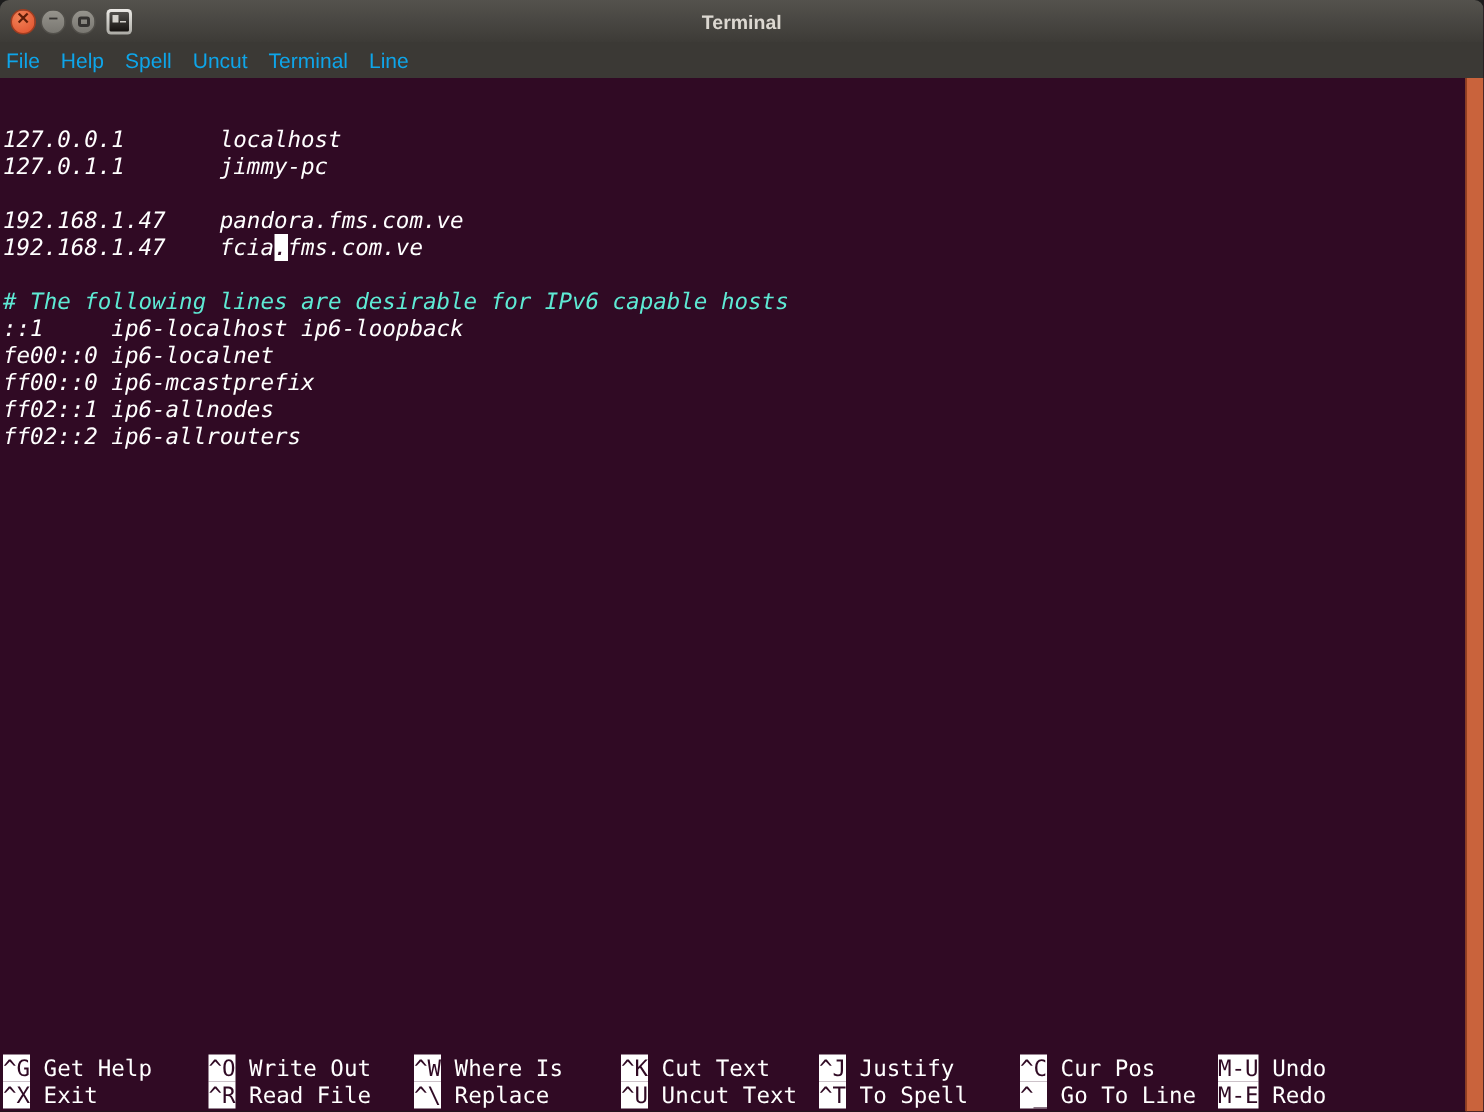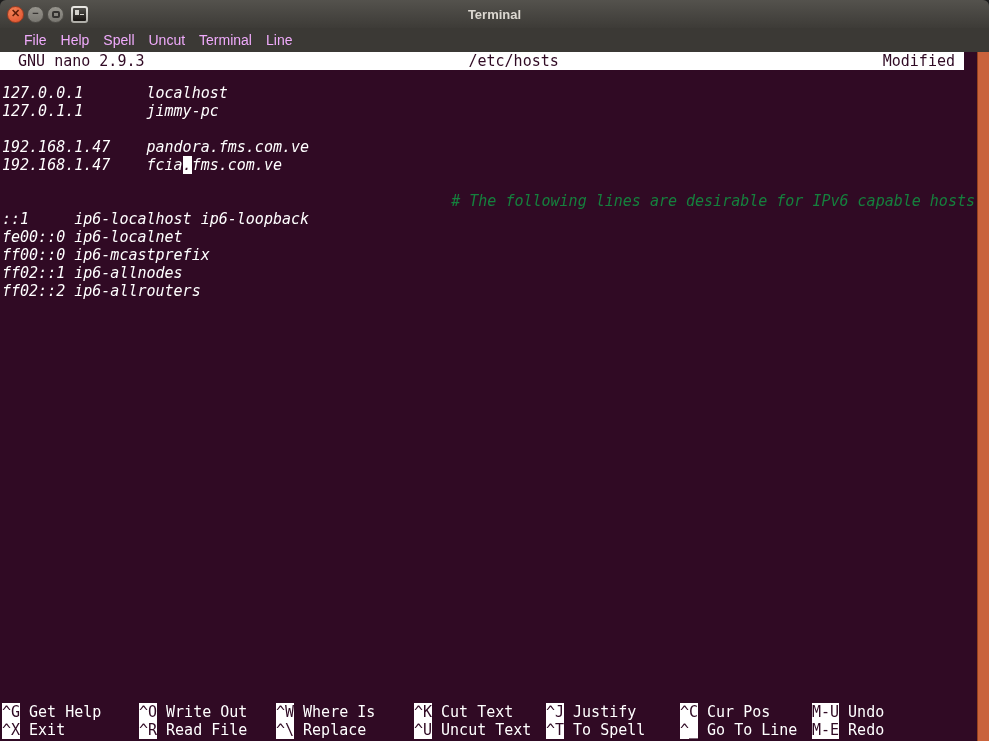--- a/index.html
+++ b/index.html
@@ -37,22 +37,22 @@
   .title {
     position: absolute; left: 0; right: 0; top: 7px;
     text-align: center; font-weight: bold; font-size: 13px; color: #dcd8d1;
   }
 
   
   .menubar {
     height: 24px;
     background: #3b3935;
     display: flex; align-items: center;
-    padding-left: 24px;
-    font-size: 14px; color: #f0abfc;
+    padding-left: 4px;
+    font-size: 14px; color: #0ea5e9;
   }
   .menu-item { margin-right: 14px; white-space: pre; cursor: default; }
 
   
   .terminal {
     position: relative;
     height: 689px;
     background: #300a24;
     font-family: "DejaVu Sans Mono", monospace;
     font-size: 15px; line-height: 18px;
@@ -62,21 +62,21 @@
     position: absolute; top: 0; left: 0;
     width: 964px; height: 18px;
     background: #ffffff; color: #300a24;
     display: flex; white-space: pre;
   }
   .nh-center { flex: 1; text-align: center; }
   .nh-right { padding-right: 9px; }
 
   .editor-lines { position: absolute; top: 32px; left: 2px; right: 14px; white-space: pre; font-style: italic; }
   .line { height: 18px; }
-  .line.comment { color: #15803d; text-align: right; }
+  .line.comment { color: #5eead4; }
   .cursor { background: #ffffff; color: #300a24; }
 
   .shortcuts {
     position: absolute; left: 2px; bottom: 2px; right: 8px;
     display: grid;
     grid-template-columns: 137px 137px 138px 132px 134px 132px auto;
     white-space: pre;
   }
   .sc-row { height: 18px; }
   .sc-key { background: #ffffff; color: #300a24; }
@@ -118,25 +118,20 @@
   <div class="menubar">
     <span class="menu-item">File</span>
     <span class="menu-item">Help</span>
     <span class="menu-item">Spell</span>
     <span class="menu-item">Uncut</span>
     <span class="menu-item">Terminal</span>
     <span class="menu-item">Line</span>
   </div>
 
   <div class="terminal">
-    <div class="nano-header">
-      <span class="nh-left">  GNU nano 2.9.3</span>
-      <span class="nh-center">/etc/hosts</span>
-      <span class="nh-right">Modified</span>
-    </div>
 
     <div class="editor-lines"><div class="line">127.0.0.1       localhost</div><div class="line">127.0.1.1       jimmy-pc</div><div class="line"></div><div class="line">192.168.1.47    pandora.fms.com.ve</div><div class="line"><span>192.168.1.47    fcia</span><span class="cursor">.</span><span>fms.com.ve</span></div><div class="line"></div><div class="line comment"># The following lines are desirable for IPv6 capable hosts</div><div class="line">::1     ip6-localhost ip6-loopback</div><div class="line">fe00::0 ip6-localnet</div><div class="line">ff00::0 ip6-mcastprefix</div><div class="line">ff02::1 ip6-allnodes</div><div class="line">ff02::2 ip6-allrouters</div></div>
 
     <div class="shortcuts"><div class="sc-col"><div class="sc-row"><span class="sc-key">^G</span><span class="sc-label">Get Help</span></div><div class="sc-row"><span class="sc-key">^X</span><span class="sc-label">Exit</span></div></div><div class="sc-col"><div class="sc-row"><span class="sc-key">^O</span><span class="sc-label">Write Out</span></div><div class="sc-row"><span class="sc-key">^R</span><span class="sc-label">Read File</span></div></div><div class="sc-col"><div class="sc-row"><span class="sc-key">^W</span><span class="sc-label">Where Is</span></div><div class="sc-row"><span class="sc-key">^\</span><span class="sc-label">Replace</span></div></div><div class="sc-col"><div class="sc-row"><span class="sc-key">^K</span><span class="sc-label">Cut Text</span></div><div class="sc-row"><span class="sc-key">^U</span><span class="sc-label">Uncut Text</span></div></div><div class="sc-col"><div class="sc-row"><span class="sc-key">^J</span><span class="sc-label">Justify</span></div><div class="sc-row"><span class="sc-key">^T</span><span class="sc-label">To Spell</span></div></div><div class="sc-col"><div class="sc-row"><span class="sc-key">^C</span><span class="sc-label">Cur Pos</span></div><div class="sc-row"><span class="sc-key">^_</span><span class="sc-label">Go To Line</span></div></div><div class="sc-col"><div class="sc-row"><span class="sc-key">M-U</span><span class="sc-label">Undo</span></div><div class="sc-row"><span class="sc-key">M-E</span><span class="sc-label">Redo</span></div></div></div>
 
     <div class="scrollbar"></div>
   </div>
 
 </div>
 

